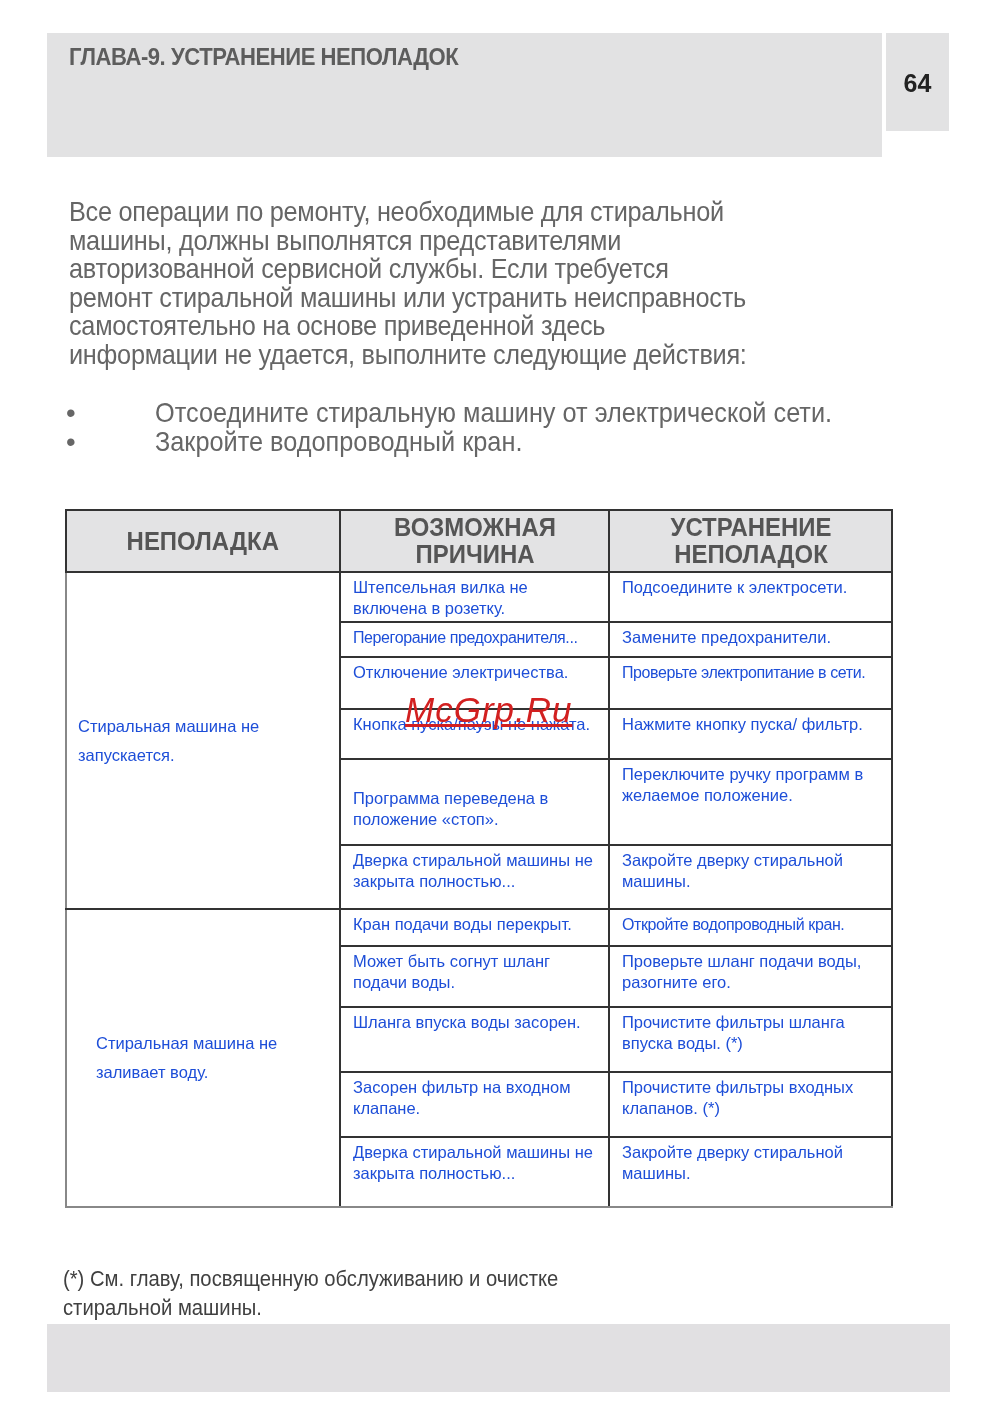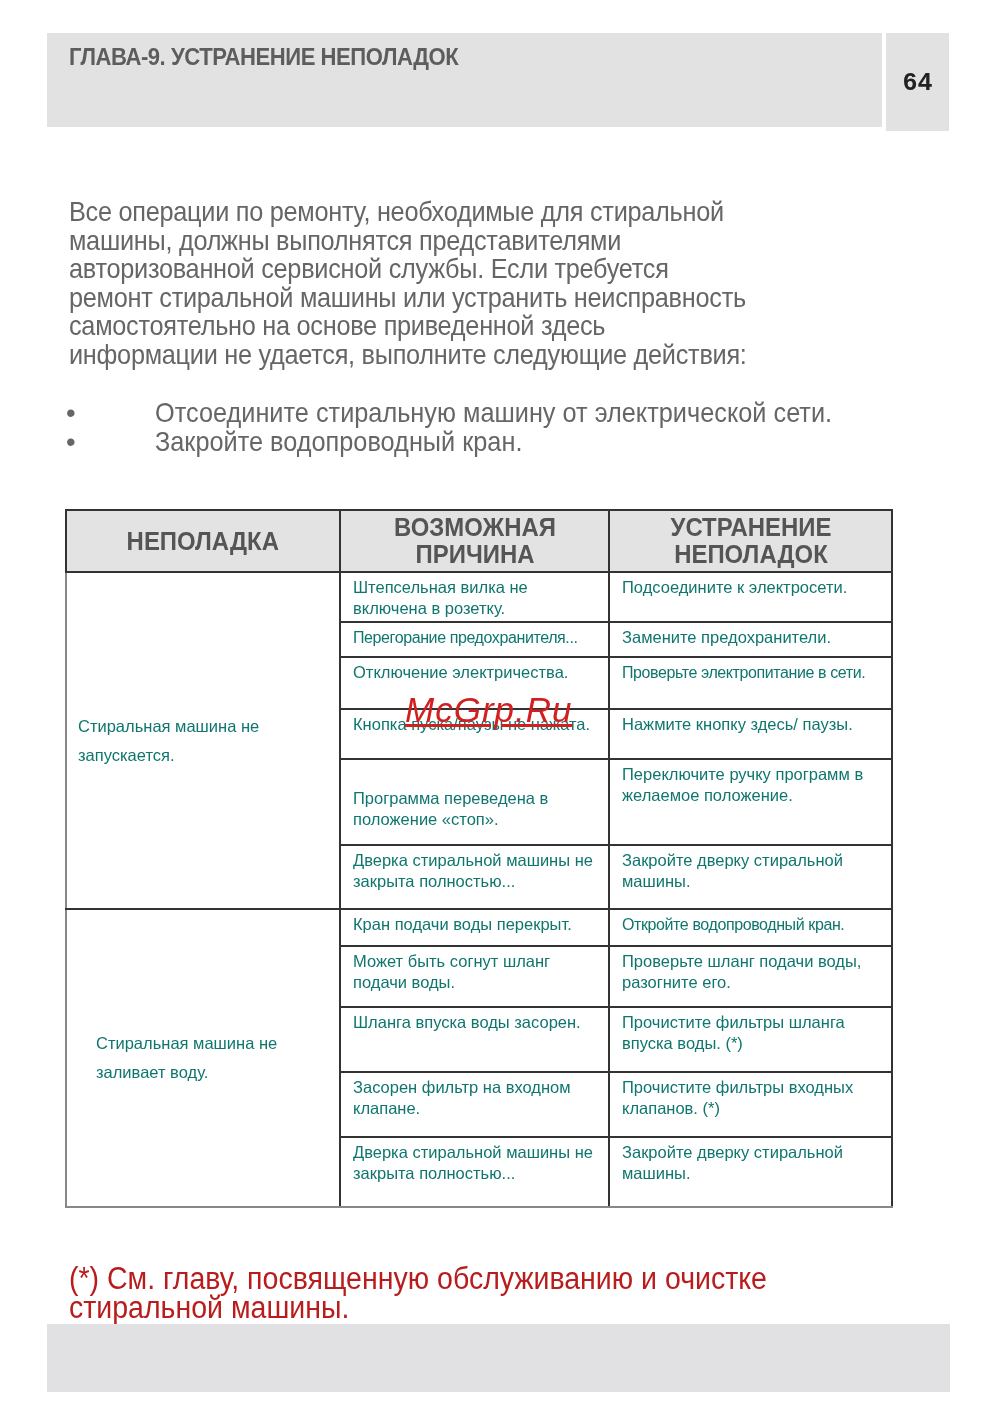--- a/index.html
+++ b/index.html
@@ -1,42 +1,42 @@
 <!DOCTYPE html>
 <html><head>
 <meta charset="utf-8">
 <style>
   html, body { margin:0; padding:0; background:#ffffff; }
   body { width:1000px; height:1419px; position:relative; overflow:hidden;
          font-family:"Liberation Sans", sans-serif; color:#5a5a5a; }
-  .hdr-band { position:absolute; left:47px; top:33px; width:835px; height:94px; background:#e2e2e3; }
+  .hdr-band { position:absolute; left:47px; top:33px; width:835px; height:124px; background:#e2e2e3; }
   .hdr-title { position:absolute; left:22px; top:10px; font-size:24px; font-weight:bold; color:#5d5d5d;
                letter-spacing:-0.5px; transform:scaleX(0.92); transform-origin:left; white-space:nowrap; }
   .page-box { position:absolute; left:886px; top:33px; width:63px; height:98px; background:#e2e2e3; }
-  .page-num { position:absolute; left:0; right:0; top:36px; text-align:center; font-size:25px; font-weight:bold; color:#222;font-family:Liberation Mono, monospace; }
+  .page-num { position:absolute; left:0; right:0; top:36px; text-align:center; font-size:25px; font-weight:bold; color:#222; }
   .intro { position:absolute; left:69px; top:198px; width:860px; font-size:27.5px; line-height:28.5px; color:#666;
            letter-spacing:-0.3px; }
   .intro p { margin:0; white-space:nowrap; transform:scaleX(0.92); transform-origin:left; }
   .bullets { position:absolute; left:66px; top:398px; width:880px; font-size:27.5px; line-height:29px; color:#666; }
   .bullet { position:relative; height:29px; white-space:nowrap; }
   .bullet .dot { position:absolute; left:0; top:0; }
   .bullet .txt { position:absolute; left:89px; top:0; transform:scaleX(0.92); transform-origin:left; }
   table.trouble { position:absolute; left:65px; top:509px; width:826px; border-collapse:collapse; table-layout:fixed;border-radius:16px; }
   table.trouble th { background:#e3e3e4; border:2px solid #333; height:60px; padding:0; font-size:26px; font-weight:bold;
                      color:#555; line-height:27px; text-align:center; vertical-align:middle; }
   table.trouble th span { display:inline-block; transform:scaleX(0.92); }
-  table.trouble td { border:2px solid #333; padding:4px 10px 0 12px; font-size:16.5px; line-height:21px; color:#0f766e;
+  table.trouble td { border:2px solid #333; padding:4px 10px 0 12px; font-size:16.5px; line-height:21px; color:#1d4ed8;
                      vertical-align:top; }
   table.trouble td.problem { border-left-color:#888; vertical-align:middle; padding:0 10px 0 11px; line-height:29px; }
   table.trouble td.narrow { letter-spacing:-0.4px; font-size:16px; }
   table.trouble tr:last-child td { border-bottom-color:#888; }
   table.trouble td.problem.last { border-bottom-color:#888;padding-left:29px; }
   .watermark { position:absolute; left:405px; top:690px; font-size:35px; font-style:italic; color:#d22020;
                letter-spacing:1px; pointer-events:none;text-decoration:underline; }
-  .footnote { position:absolute; left:69px; top:1265px; font-size:31px; line-height:28.5px; color:#b91c1c; }
+  .footnote { position:absolute; left:63px; top:1265px; font-size:22px; line-height:28.5px; color:#404040; }
   .footnote p { margin:0; white-space:nowrap; transform:scaleX(0.92); transform-origin:left; }
   .foot-band { position:absolute; left:47px; top:1324px; width:903px; height:68px; background:#e1e0e2; }
 </style>
 </head>
 <body>
 
 <div class="hdr-band">
   <div class="hdr-title">ГЛАВА-9.  УСТРАНЕНИЕ НЕПОЛАДОК</div>
 </div>
 <div class="page-box">
@@ -85,21 +85,21 @@
     <tr style="height:35px">
       <td class="narrow">Перегорание предохранителя...</td>
       <td>Замените предохранители.</td>
     </tr>
     <tr style="height:52px">
       <td>Отключение электричества.</td>
       <td class="narrow">Проверьте электропитание в сети.</td>
     </tr>
     <tr style="height:50px">
       <td>Кнопка пуска/паузы не нажата.</td>
-      <td>Нажмите кнопку здесь/ паузы.</td>
+      <td>Нажмите кнопку пуска/ фильтр.</td>
     </tr>
     <tr style="height:86px">
       <td style="padding-top:28px">Программа переведена в положение «стоп».</td>
       <td>Переключите ручку программ в желаемое положение.</td>
     </tr>
     <tr style="height:64px">
       <td>Дверка стиральной машины не закрыта полностью...</td>
       <td>Закройте дверку стиральной машины.</td>
     </tr>
     <tr style="height:37px">

